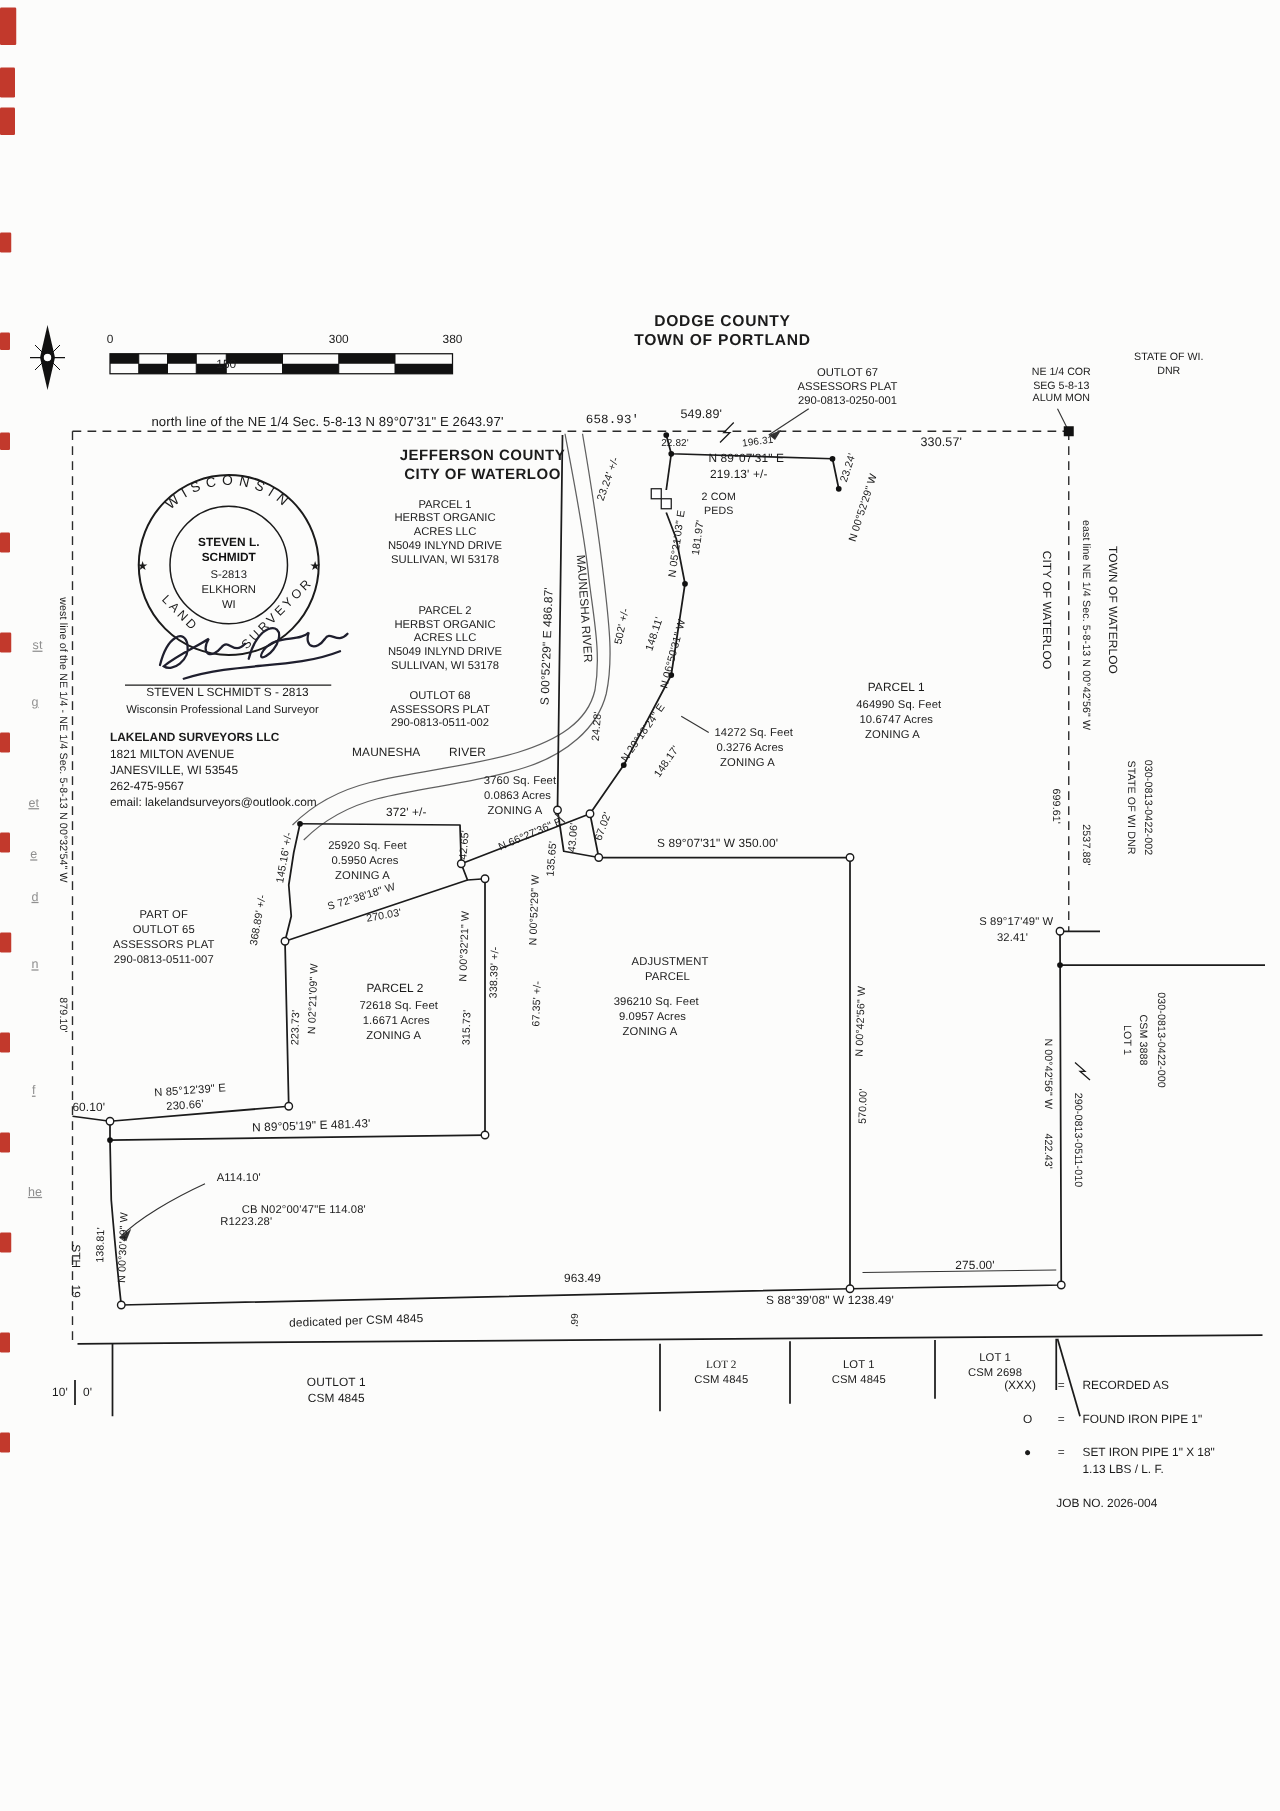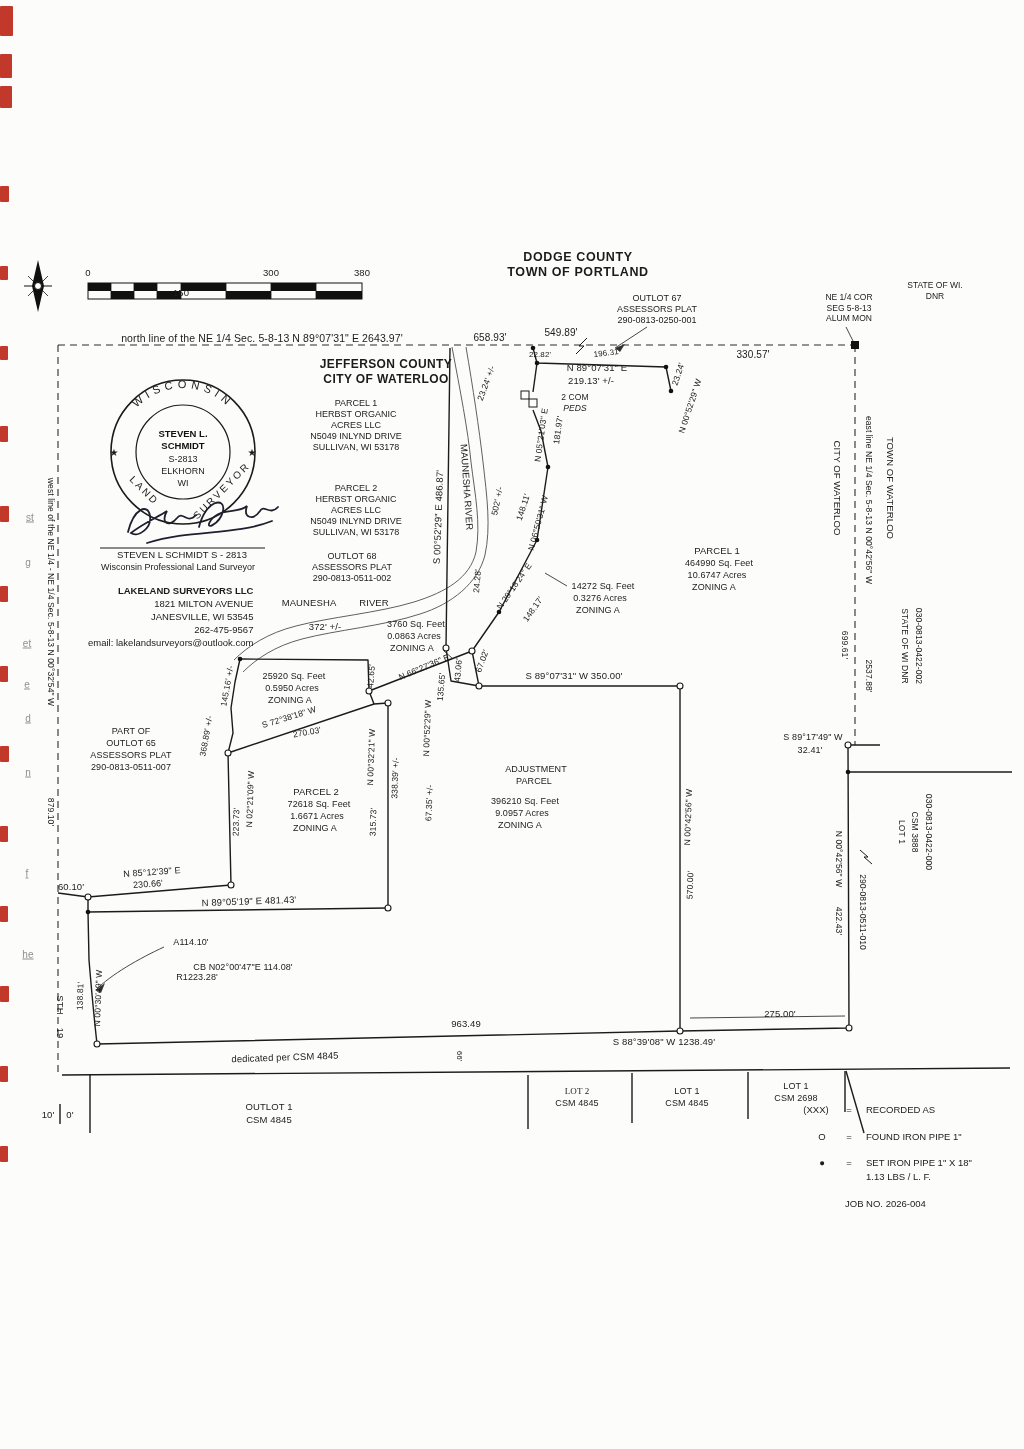--- a/index.html
+++ b/index.html
@@ -5,21 +5,21 @@
   * { box-sizing: border-box; }
   body { margin: 0; background: #d9d9d9; font-family: "Liberation Sans", sans-serif; }
   .page { position: relative; width: 1024px; height: 1449px; margin: 0 auto;
           background: #fcfcfb; overflow: hidden; color: #1b1b1b; }
   svg { position: absolute; left: 0; top: 0; }
   svg text { font-family: "Liberation Sans", sans-serif; }
   .dim { position: absolute; white-space: nowrap; color: #1b1b1b; letter-spacing: .1px; }
   .frag { color: #8f8f8f; text-decoration: underline; }
   .blk { position: absolute; text-align: center; transform: translateX(-50%); white-space: nowrap; }
   .blk span { display: block; }
-  .lblk { position: absolute; text-align: right; white-space: nowrap; }
+  .lblk { position: absolute; text-align: left; white-space: nowrap; }
   .lblk span { display: block; }
   .h1 { font-size: 12.5px; font-weight: bold; letter-spacing: .6px; line-height: 15px; }
   .h2 { font-size: 12px; font-weight: bold; letter-spacing: .4px; line-height: 15px; }
   .s9  { font-size: 9px;   line-height: 11px; }
   .s85 { font-size: 8.5px; line-height: 10.5px; }
   .s95 { font-size: 9.5px; line-height: 13px; }
   .scan-mark { position: absolute; left: 0; border-radius: 1px; }
   .leg { position: absolute; font-size: 9.5px; white-space: nowrap; }
   .leg.c { transform: translate(-50%,-50%); }
   .leg.l { transform: translate(0,-50%); }
@@ -193,21 +193,21 @@
     <span>STATE OF WI.</span>
     <span>DNR</span>
   </div>
 
   <div class="blk s85" style="left:849px;top:292px">
     <span>NE 1/4 COR</span>
     <span>SEG 5-8-13</span>
     <span>ALUM MON</span>
   </div>
 
-  <div class="blk s9" style="left:657px;top:293px">
+  <div class="blk s9" style="left:678px;top:293px">
     <span>OUTLOT 67</span>
     <span>ASSESSORS PLAT</span>
     <span>290-0813-0250-001</span>
   </div>
 
   <div class="blk" style="left:386px;top:357px">
     <span class="h2">JEFFERSON COUNTY</span>
     <span class="h2">CITY OF WATERLOO</span>
   </div>
 
@@ -259,30 +259,30 @@
   <span class="leg l" style="left:866px;top:1162px">SET IRON PIPE 1" X 18"</span>
   <span class="leg l" style="left:866px;top:1176px">1.13 LBS / L. F.</span>
   <span class="leg l" style="left:845px;top:1203px">JOB NO. 2026-004</span>
 
   <div id="dim-layer">
       <span class="dim" style="left: 88px; top: 272px; font-size: 9.5px; transform: translate(-50%, -50%) rotate(0deg);">0</span>
       <span class="dim" style="left: 181px; top: 272px; font-size: 9.5px; transform: translate(-50%, -50%) rotate(0deg); margin-top: 20px;">150</span>
       <span class="dim" style="left: 271px; top: 272px; font-size: 9.5px; transform: translate(-50%, -50%) rotate(0deg);">300</span>
       <span class="dim" style="left: 362px; top: 272px; font-size: 9.5px; transform: translate(-50%, -50%) rotate(0deg);">380</span>
       <span class="dim" style="left: 262px; top: 338px; font-size: 10.5px; transform: translate(-50%, -50%) rotate(0deg);">north line of the NE 1/4 Sec. 5-8-13   N 89°07'31" E   2643.97'</span>
-      <span class="dim" style="left: 490px; top: 337px; font-size: 10px; transform: translate(-50%, -50%) rotate(0deg);">658.93'</span>
+      <span class="dim" style="left: 490px; top: 337px; font-size: 10px; transform: translate(-50%, -50%) rotate(0deg); font-family: Liberation Mono, monospace;">658.93'</span>
       <span class="dim" style="left: 561px; top: 332px; font-size: 10px; transform: translate(-50%, -50%) rotate(0deg);">549.89'</span>
       <span class="dim" style="left: 540px; top: 354px; font-size: 8px; transform: translate(-50%, -50%) rotate(0deg);">22.82'</span>
       <span class="dim" style="left: 607px; top: 353px; font-size: 8px; transform: translate(-50%, -50%) rotate(-7deg);">196.31'</span>
       <span class="dim" style="left: 753px; top: 354px; font-size: 10px; transform: translate(-50%, -50%) rotate(0deg);">330.57'</span>
       <span class="dim" style="left: 597px; top: 367px; font-size: 9.5px; transform: translate(-50%, -50%) rotate(0deg);">N 89°07'31" E</span>
       <span class="dim" style="left: 591px; top: 380px; font-size: 9.5px; transform: translate(-50%, -50%) rotate(0deg);">219.13' +/-</span>
       <span class="dim" style="left: 486px; top: 383px; font-size: 8.5px; transform: translate(-50%, -50%) rotate(-70deg);">23.24' +/-</span>
       <span class="dim" style="left: 575px; top: 397px; font-size: 8.5px; transform: translate(-50%, -50%) rotate(0deg);">2 COM</span>
-      <span class="dim" style="left: 575px; top: 408px; font-size: 8.5px; transform: translate(-50%, -50%) rotate(0deg); font-style: italic;">PEDS</span>
+      <span class="dim" style="left: 575px; top: 408px; font-size: 8.5px; transform: translate(-50%, -50%) rotate(0deg);">PEDS</span>
       <span class="dim" style="left: 678px; top: 374px; font-size: 8.5px; transform: translate(-50%, -50%) rotate(-72deg);">23.24'</span>
       <span class="dim" style="left: 690px; top: 406px; font-size: 8.5px; transform: translate(-50%, -50%) rotate(-72deg);">N 00°52'29" W</span>
       <span class="dim" style="left: 541px; top: 435px; font-size: 8.5px; transform: translate(-50%, -50%) rotate(-82deg);">N 05°21'03" E</span>
       <span class="dim" style="left: 558px; top: 430px; font-size: 8.5px; transform: translate(-50%, -50%) rotate(-82deg);">181.97'</span>
       <span class="dim" style="left: 438px; top: 517px; font-size: 9.5px; transform: translate(-50%, -50%) rotate(-88deg);">S 00°52'29" E   486.87'</span>
       <span class="dim" style="left: 467px; top: 487px; font-size: 9.5px; transform: translate(-50%, -50%) rotate(86deg);">MAUNESHA   RIVER</span>
       <span class="dim" style="left: 497px; top: 501px; font-size: 8.5px; transform: translate(-50%, -50%) rotate(-78deg);">502' +/-</span>
       <span class="dim" style="left: 523px; top: 507px; font-size: 8.5px; transform: translate(-50%, -50%) rotate(-72deg);">148.11'</span>
       <span class="dim" style="left: 538px; top: 523px; font-size: 8.5px; transform: translate(-50%, -50%) rotate(-75deg);">N 06°50'31" W</span>
       <span class="dim" style="left: 477px; top: 581px; font-size: 8.5px; transform: translate(-50%, -50%) rotate(-85deg);">24.28'</span>
@@ -293,21 +293,21 @@
       <span class="dim" style="left: 598px; top: 610px; font-size: 9px; transform: translate(-50%, -50%) rotate(0deg);">ZONING A</span>
       <span class="dim" style="left: 717px; top: 550px; font-size: 9.5px; transform: translate(-50%, -50%) rotate(0deg);">PARCEL 1</span>
       <span class="dim" style="left: 719px; top: 563px; font-size: 9px; transform: translate(-50%, -50%) rotate(0deg);">464990 Sq. Feet</span>
       <span class="dim" style="left: 717px; top: 575px; font-size: 9px; transform: translate(-50%, -50%) rotate(0deg);">10.6747 Acres</span>
       <span class="dim" style="left: 714px; top: 587px; font-size: 9px; transform: translate(-50%, -50%) rotate(0deg);">ZONING A</span>
       <span class="dim" style="left: 416px; top: 624px; font-size: 9px; transform: translate(-50%, -50%) rotate(0deg);">3760 Sq. Feet</span>
       <span class="dim" style="left: 414px; top: 636px; font-size: 9px; transform: translate(-50%, -50%) rotate(0deg);">0.0863 Acres</span>
       <span class="dim" style="left: 412px; top: 648px; font-size: 9px; transform: translate(-50%, -50%) rotate(0deg);">ZONING A</span>
       <span class="dim" style="left: 309px; top: 602px; font-size: 9.5px; transform: translate(-50%, -50%) rotate(0deg);">MAUNESHA</span>
       <span class="dim" style="left: 374px; top: 602px; font-size: 9.5px; transform: translate(-50%, -50%) rotate(0deg);">RIVER</span>
-      <span class="dim" style="left: 325px; top: 626px; font-size: 9.5px; transform: translate(-50%, -50%) rotate(0deg);">372' +/-</span>
+      <span class="dim" style="left: 325px; top: 650px; font-size: 9.5px; transform: translate(-50%, -50%) rotate(0deg);">372' +/-</span>
       <span class="dim" style="left: 424px; top: 667px; font-size: 8.5px; transform: translate(-50%, -50%) rotate(-23deg);">N 66°27'36" E</span>
       <span class="dim" style="left: 371px; top: 676px; font-size: 8.5px; transform: translate(-50%, -50%) rotate(-85deg);">42.65'</span>
       <span class="dim" style="left: 441px; top: 687px; font-size: 8.5px; transform: translate(-50%, -50%) rotate(-85deg);">135.65'</span>
       <span class="dim" style="left: 458px; top: 670px; font-size: 8.5px; transform: translate(-50%, -50%) rotate(-85deg);">43.06'</span>
       <span class="dim" style="left: 482px; top: 661px; font-size: 8.5px; transform: translate(-50%, -50%) rotate(-70deg);">67.02'</span>
       <span class="dim" style="left: 574px; top: 675px; font-size: 9.5px; transform: translate(-50%, -50%) rotate(0deg);">S 89°07'31" W    350.00'</span>
       <span class="dim" style="left: 294px; top: 676px; font-size: 9px; transform: translate(-50%, -50%) rotate(0deg);">25920 Sq. Feet</span>
       <span class="dim" style="left: 292px; top: 688px; font-size: 9px; transform: translate(-50%, -50%) rotate(0deg);">0.5950 Acres</span>
       <span class="dim" style="left: 290px; top: 700px; font-size: 9px; transform: translate(-50%, -50%) rotate(0deg);">ZONING A</span>
       <span class="dim" style="left: 289px; top: 717px; font-size: 8.5px; transform: translate(-50%, -50%) rotate(-17deg);">S 72°38'18" W</span>

